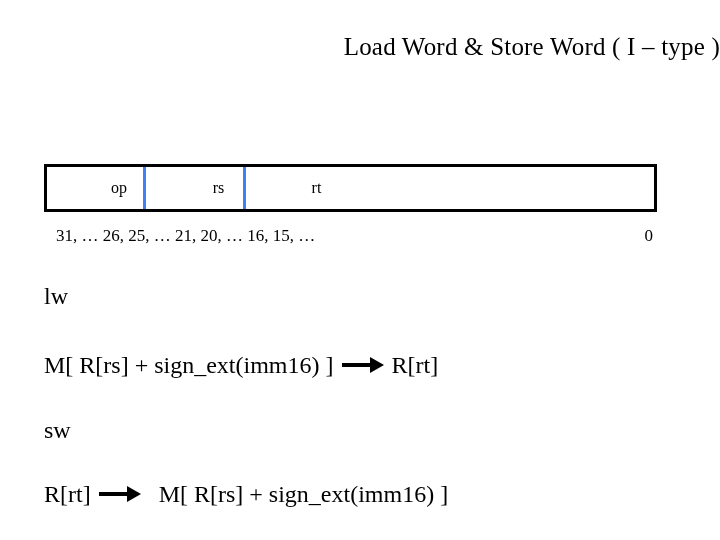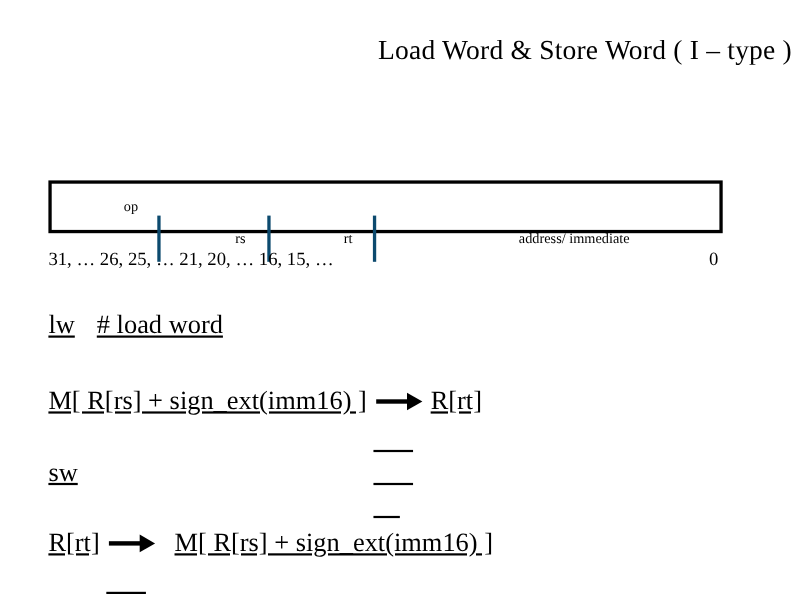--- a/index.html
+++ b/index.html
@@ -53,69 +53,67 @@
     width: 613px;
     height: 48px;
     border: 3px solid #000000;
     box-sizing: border-box;
     display: flex;
   }
   .fmt-cell {
     display: flex;
     align-items: center;
     justify-content: center;
-    font-size: 13px;
+    font-size: 16px;
     line-height: 24px;
     box-sizing: border-box;
     height: 100%;
     white-space: pre;
     padding-left: 48px;
   }
   .fmt-cell + .fmt-cell {
-    border-left: 3px solid #0c4a6e;
-    margin-top: 29px;
+    border-left: 3px solid #3b82f6;
   }
   .fmt-cell.c0 { width: 96px; }
   .fmt-cell.c1 { width: 100px; }
   .fmt-cell.c2 { width: 96px; }
   .fmt-cell.c3 { flex: 1 1 auto; }
 
   
   .bits-row {
     position: absolute;
     left: 44px;
     top: 226px;
     width: 613px;
     font-size: 17px;
     line-height: 20px;
     white-space: pre;
   }
   .bits-left {
     position: absolute;
-    left: 0;
+    left: 12px;
     top: 0;
     white-space: pre;
   }
   .bits-right {
     position: absolute;
     right: 4px;
     top: 0;
     white-space: pre;
   }
 
   
   .body-line {
     position: absolute;
     left: 44px;
     font-size: 24px;
     line-height: 30px;
     white-space: pre;
     display: flex;
     align-items: center;
-    text-decoration: underline;
   }
   .line-lw  { top: 281px; }
   .line-lwe { top: 350px; }
   .line-sw  { top: 415px; }
   .line-swe { top: 479px; }
 
   
   .arrow {
     display: inline-block;
     position: relative;
@@ -149,33 +147,31 @@
 
 <div class="slide">
 
   <div class="title">Load Word &amp; Store Word ( I – type )</div>
 
 
   <div class="fmt-table">
     <div class="fmt-cell c0">op</div>
     <div class="fmt-cell c1">rs</div>
     <div class="fmt-cell c2">rt</div>
-    <div class="fmt-cell c3">address/ immediate</div>
   </div>
 
   <div class="bits-row">
     <span class="bits-left">31, … 26, 25, … 21, 20, … 16, 15, …</span>
     <span class="bits-right">0</span>
   </div>
 
   <div class="body-line line-lw">
     <span>lw</span>
     <span class="gap-sm"></span>
     <span class="gap-sm"></span>
-    <span># load word</span>
   </div>
 
   <div class="body-line line-lwe">
     <span>M[ R[rs] + sign_ext(imm16) ]</span>
     <span class="arrow">
       <span class="shaft"></span>
       <span class="head"></span>
     </span>
     <span>R[rt]</span>
   </div>

